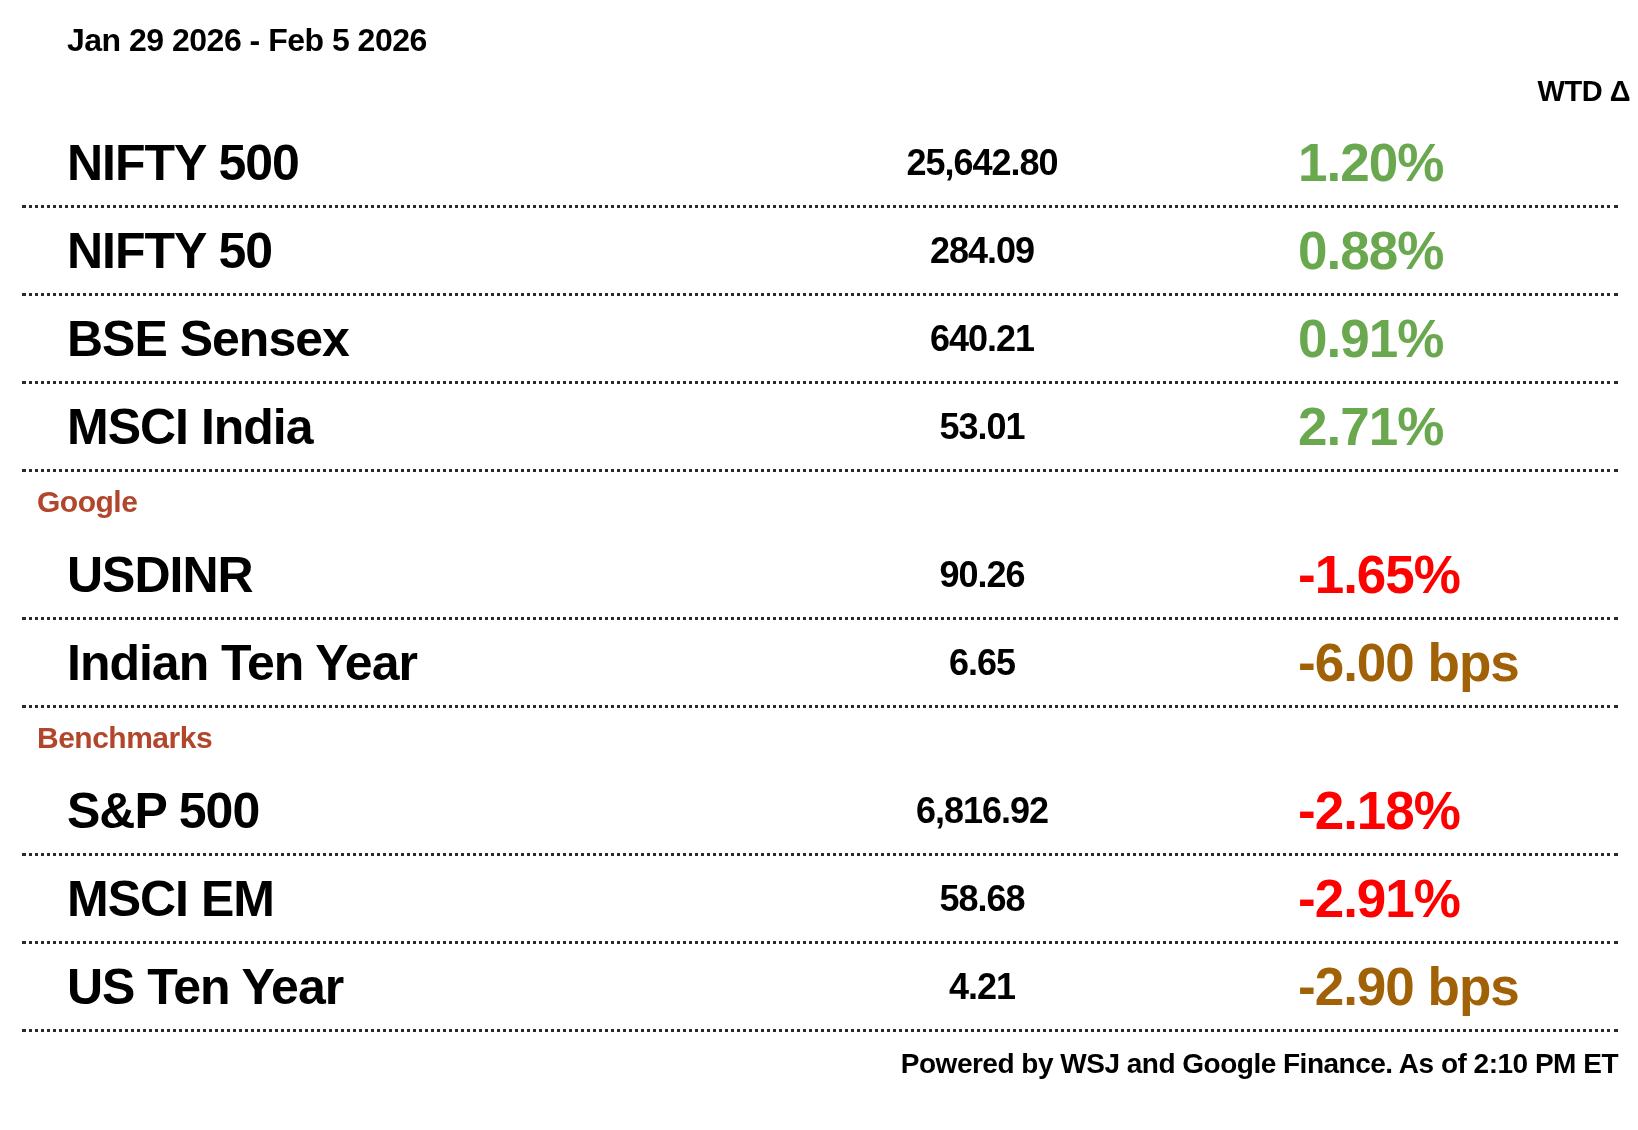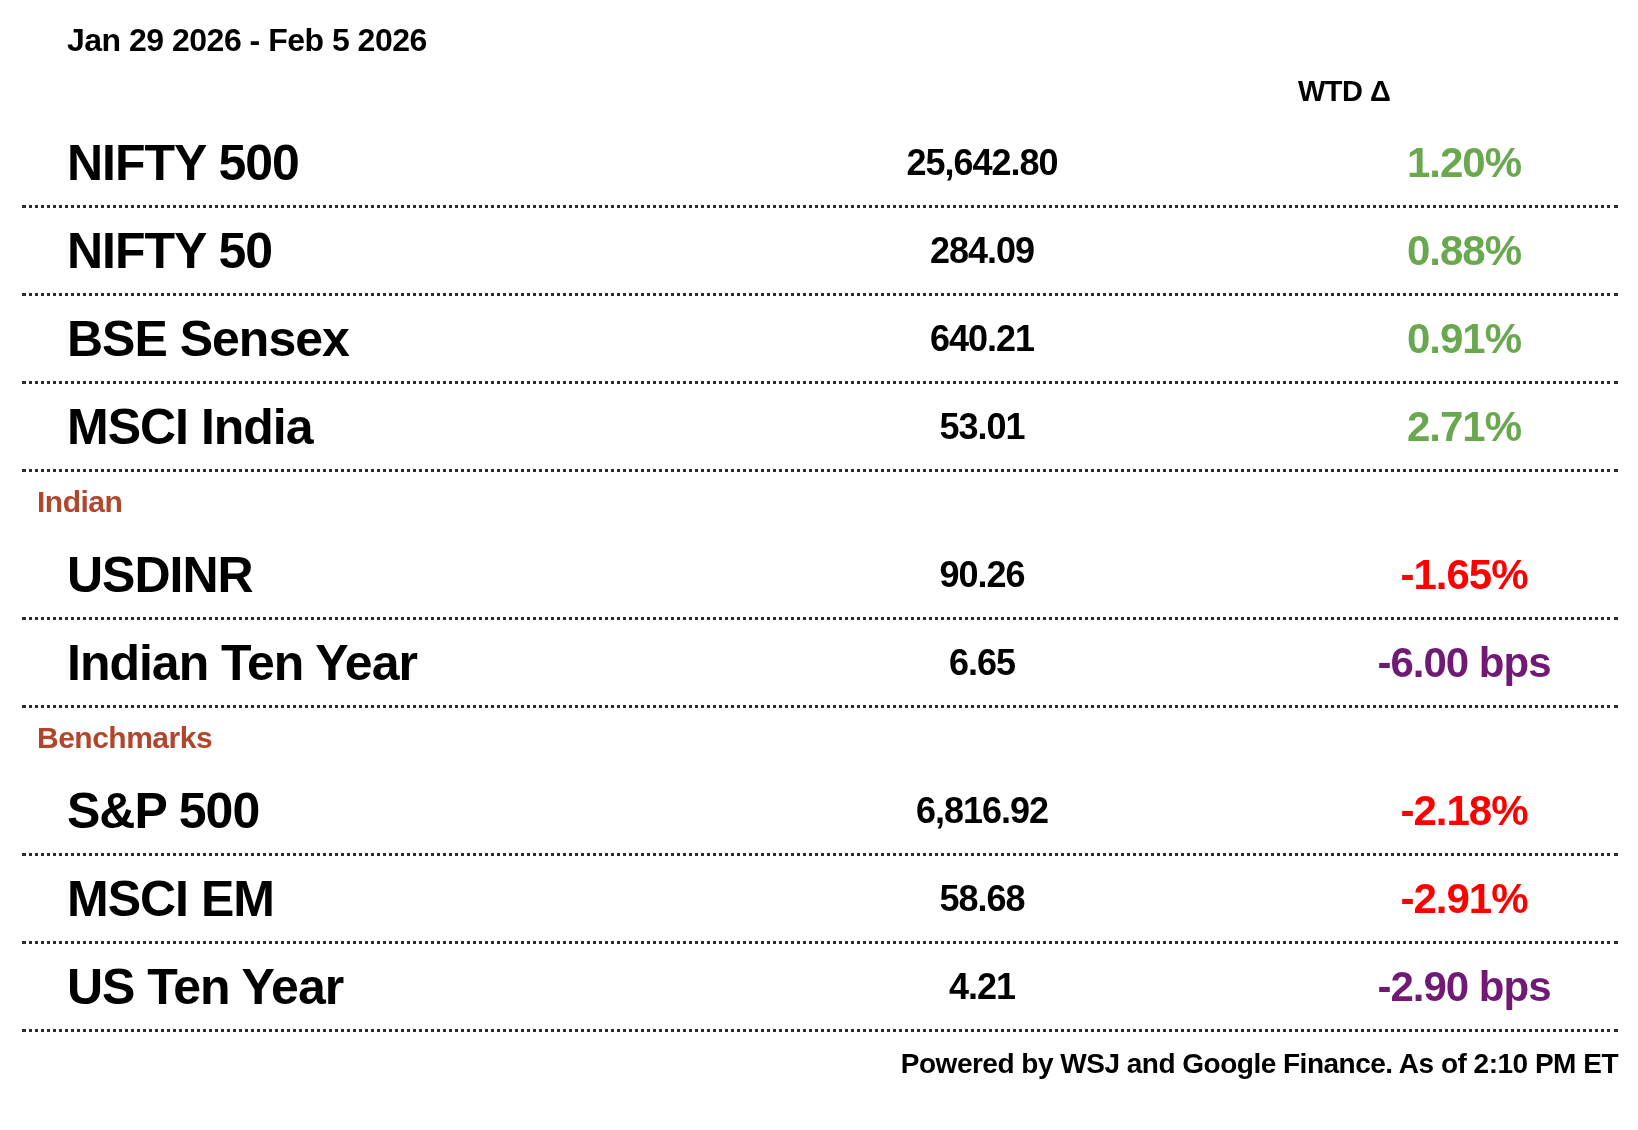--- a/index.html
+++ b/index.html
@@ -19,59 +19,59 @@
     height:40px;
   }
   .grid{
     display:grid;
     grid-template-columns:644px 632px 332px;
     align-items:center;
   }
   .wtd-header-row{height:58px;}
   .wtd-header{
     grid-column:3;
-    text-align:left;
+    text-align:right;
     font-size:29px;
     letter-spacing:-0.5px;
   }
   .data-row{
     height:85px;
     border-bottom:3px dotted #2b2b2b;
   }
   .row-label{
     padding-left:45px;
     font-size:50px;
     letter-spacing:-1px;
     white-space:nowrap;
   }
   .row-value{
     text-align:center;
     font-size:36px;
     letter-spacing:-1px;
   }
   .row-delta{
-    text-align:center;
-    font-size:42px;
+    text-align:left;
+    font-size:53px;
     letter-spacing:-1px;
     white-space:nowrap;
   }
   .section-row{
     height:60px;
     display:flex;
     align-items:center;
   }
   .section-title{
     padding-left:15px;
     font-size:30px;
     letter-spacing:-0.5px;
     color:var(--section,#b2462c);
   }
   .up{color:var(--green,#6aa84f);}
   .down{color:var(--red,#ff0000);}
-  .neutral{color:#701a75;}
+  .neutral{color:#a16207;}
   .footer{
     padding:16px 0 0 0;
     text-align:right;
     font-size:28px;
     letter-spacing:-0.5px;
   }
 </style>
 </head>
 <body>
 
@@ -98,21 +98,21 @@
     <div class="row-value">640.21</div>
     <div class="row-delta up">0.91%</div>
   </div>
   <div class="grid data-row">
     <div class="row-label">MSCI India</div>
     <div class="row-value">53.01</div>
     <div class="row-delta up">2.71%</div>
   </div>
 
   <div class="section-row">
-    <div class="section-title">Indian</div>
+    <div class="section-title">Google</div>
   </div>
   <div class="grid data-row">
     <div class="row-label">USDINR</div>
     <div class="row-value">90.26</div>
     <div class="row-delta down">-1.65%</div>
   </div>
   <div class="grid data-row">
     <div class="row-label">Indian Ten Year</div>
     <div class="row-value">6.65</div>
     <div class="row-delta neutral">-6.00 bps</div>

